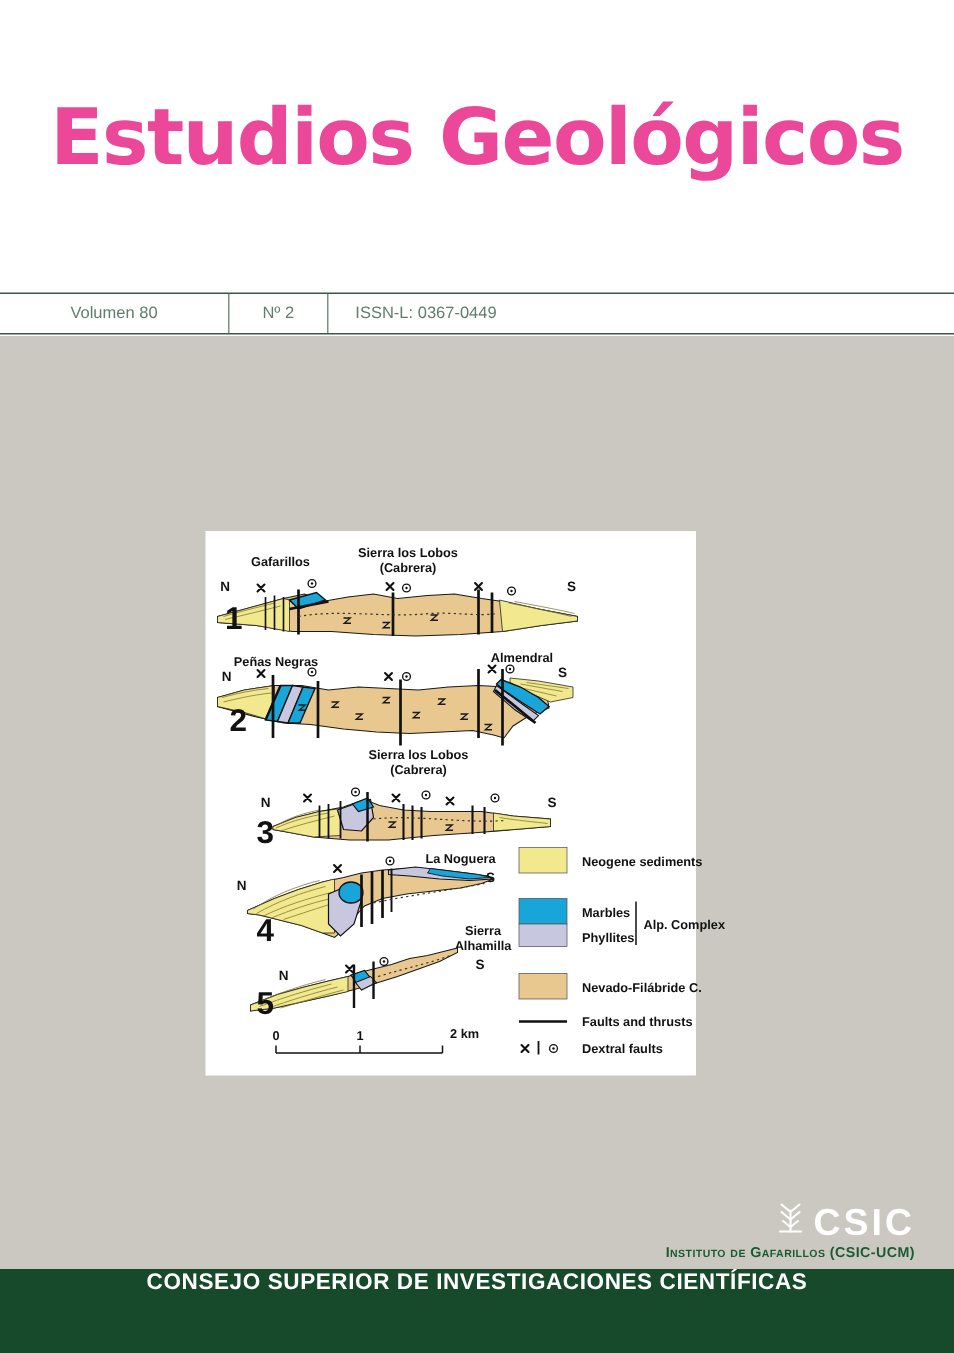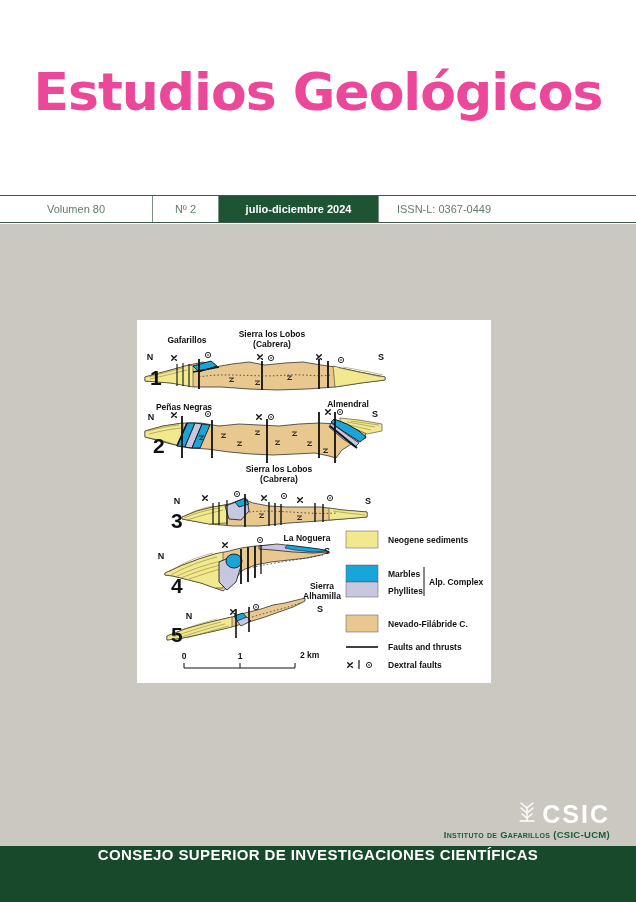--- a/index.html
+++ b/index.html
@@ -22,21 +22,21 @@
     font-size:11px;color:#5f7d6c;border-left:1px solid #7a9384;
   }
   .hcell:first-child{border-left:none;}
   .c-vol{width:152px;} .c-num{width:66px;} .c-issue{width:160px;}
   .c-place{width:127px;} .c-issn{width:131px;}
   .hcell-highlight{background:#1d5434;color:#ffffff;font-weight:bold;}
   .gray-field{
     position:absolute;top:224px;left:0;width:636px;height:622px;background:#cbc8c2;
   }
   .figure-panel{
-    position:absolute;left:137px;top:320px;width:354px;height:363px;background:#ffffff;
+    position:absolute;left:137px;top:354px;width:327px;height:363px;background:#ffffff;
   }
   .figure-panel svg{display:block;width:362px;height:363px;font-family:"Liberation Sans",sans-serif;}
   .csic-block{position:absolute;top:801px;right:26px;text-align:center;}
   .csic-row{display:flex;align-items:center;justify-content:flex-end;gap:5px;}
   .csic-logo-text{
     color:#ffffff;font-weight:bold;font-size:25px;letter-spacing:2px;line-height:26px;
   }
   .csic-institute{
     margin-top:2px;color:#1a5b32;font-weight:bold;font-size:9.5px;
     font-variant:small-caps;letter-spacing:.3px;
@@ -52,21 +52,20 @@
   .secnum{font-size:21px;font-weight:bold;}
 </style>
 </head>
 <body>
 
 <h1 class="cover-title">Estudios Geológicos</h1>
 
 <div class="header-table">
   <div class="hcell c-vol">Volumen 80</div>
   <div class="hcell c-num">Nº 2</div>
-  <div class="hcell c-issue hcell-highlight">julio-diciembre 2024</div>
   <div class="hcell c-issn">ISSN-L: 0367-0449</div>
 </div>
 
 <div class="gray-field"></div>
 
 <div class="figure-panel">
 <svg viewBox="0 0 362 363" xmlns="http://www.w3.org/2000/svg">
   <defs>
     <g id="xm" stroke="#111" stroke-width="1.4" stroke-linecap="round">
       <path d="M-2.3,-2.3 L2.3,2.3 M-2.3,2.3 L2.3,-2.3"></path>

